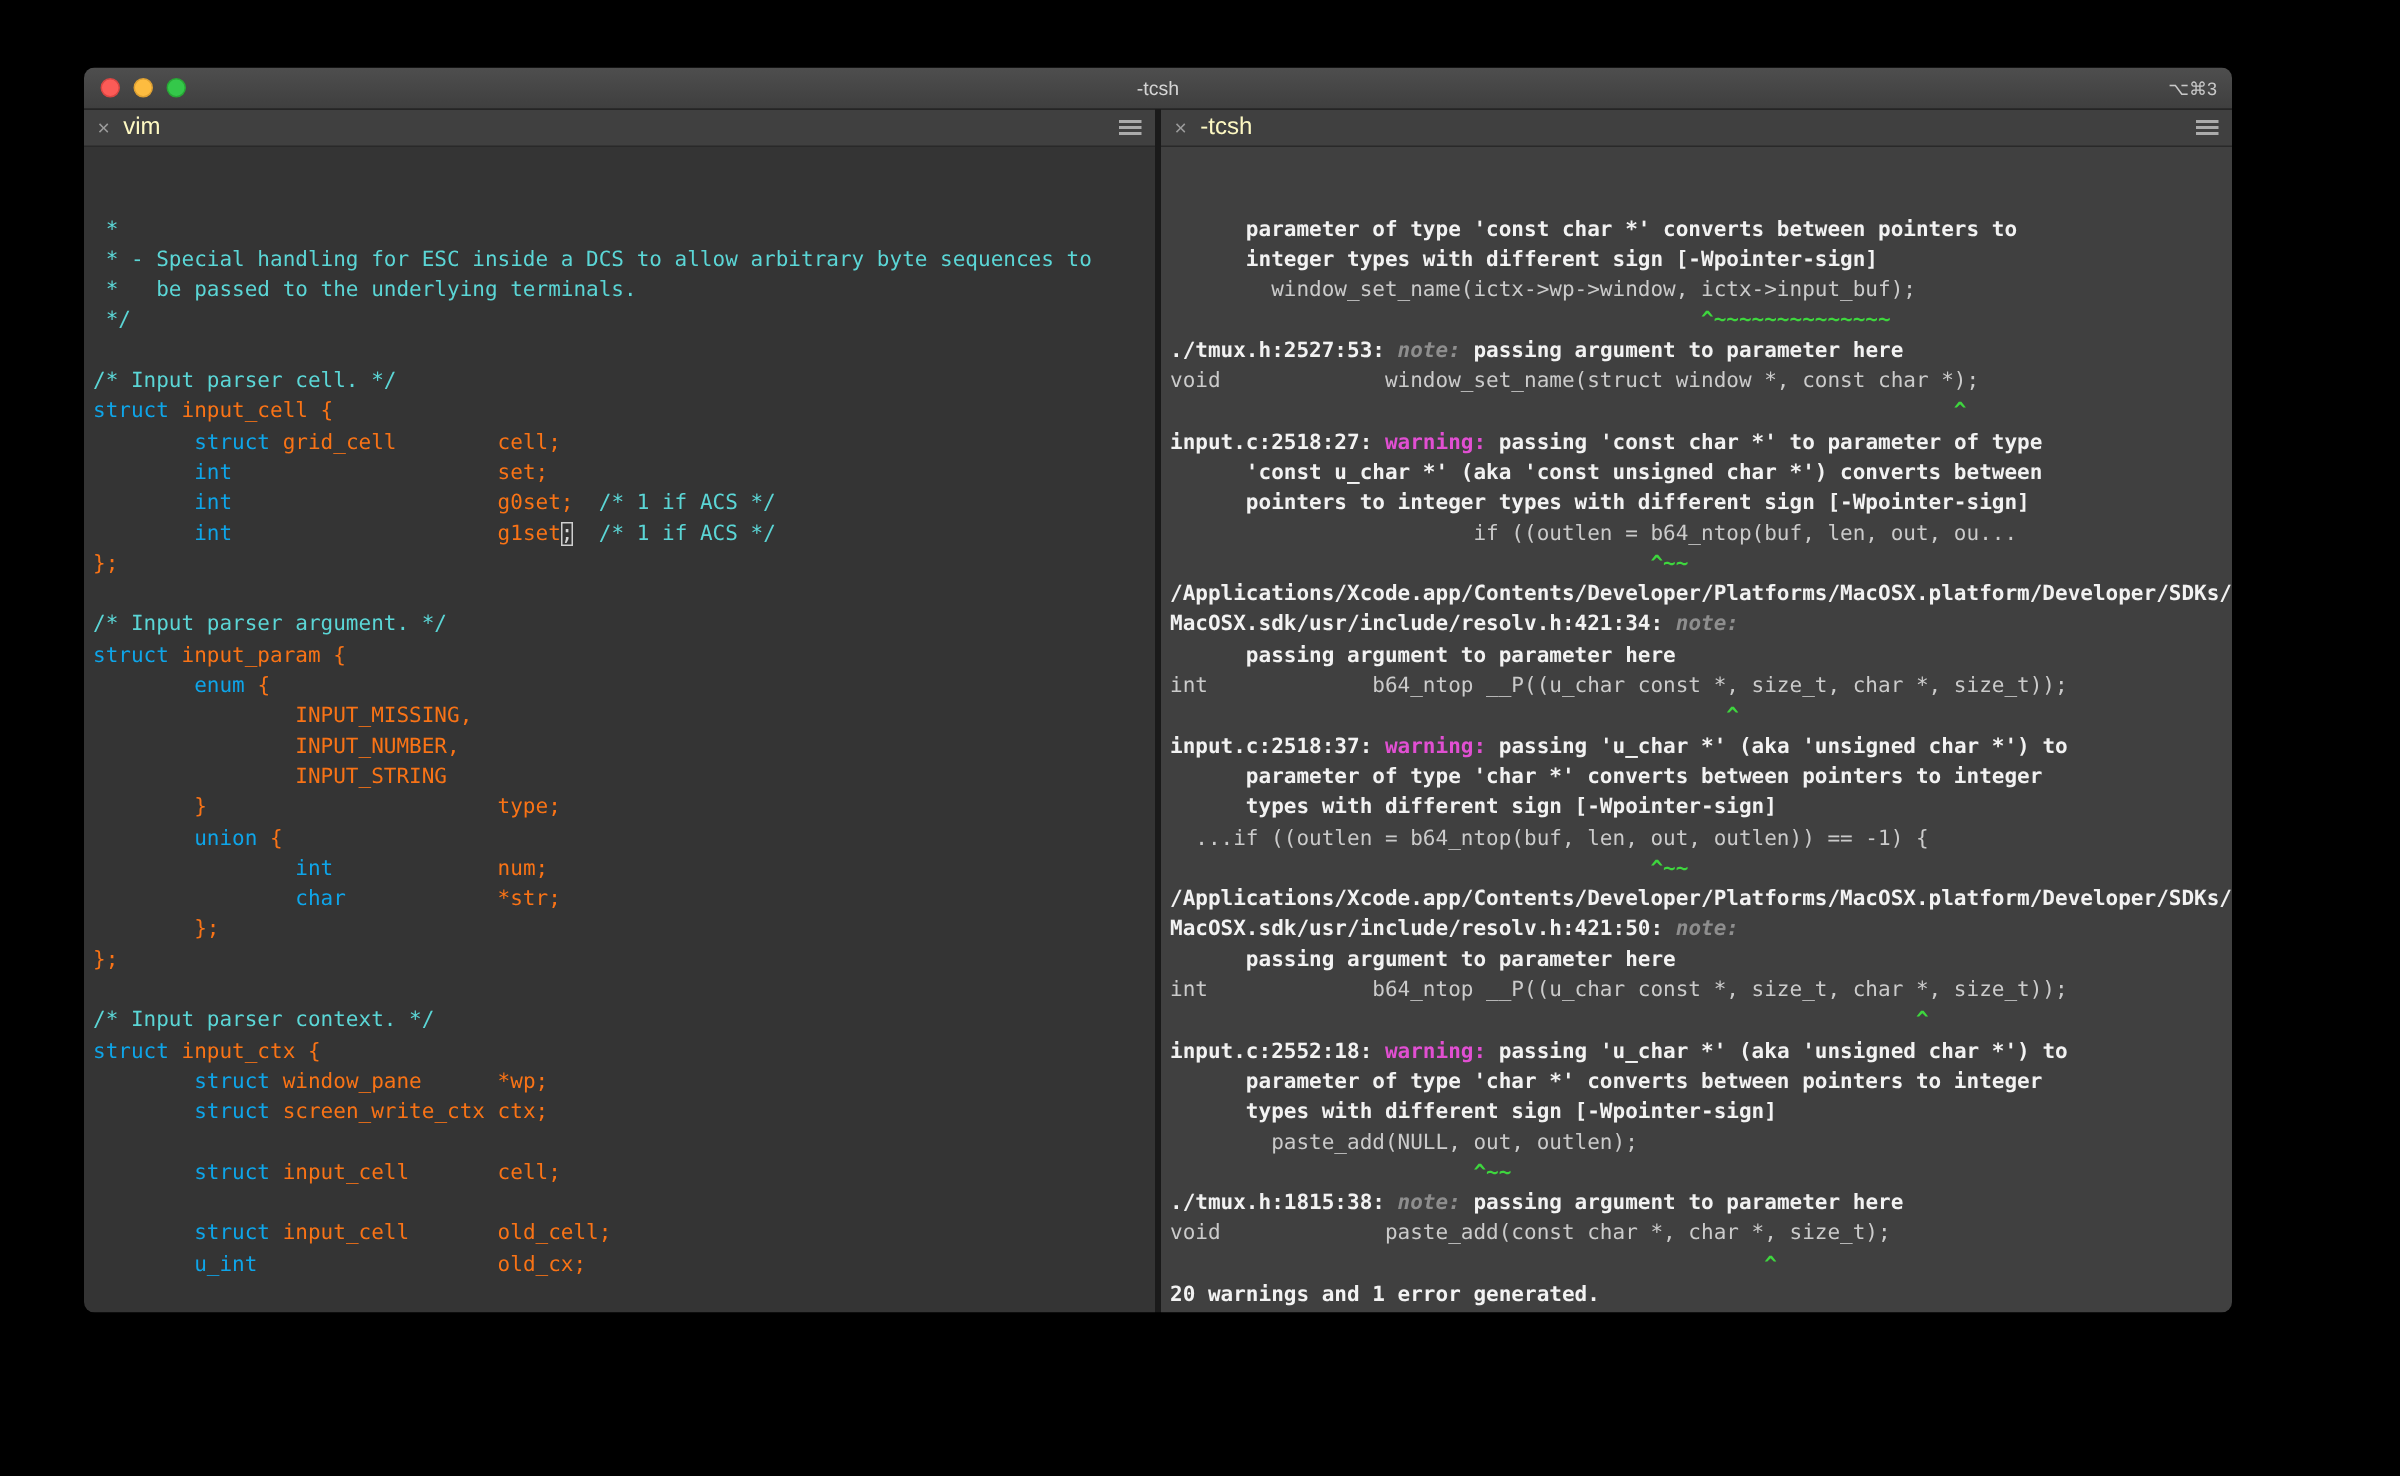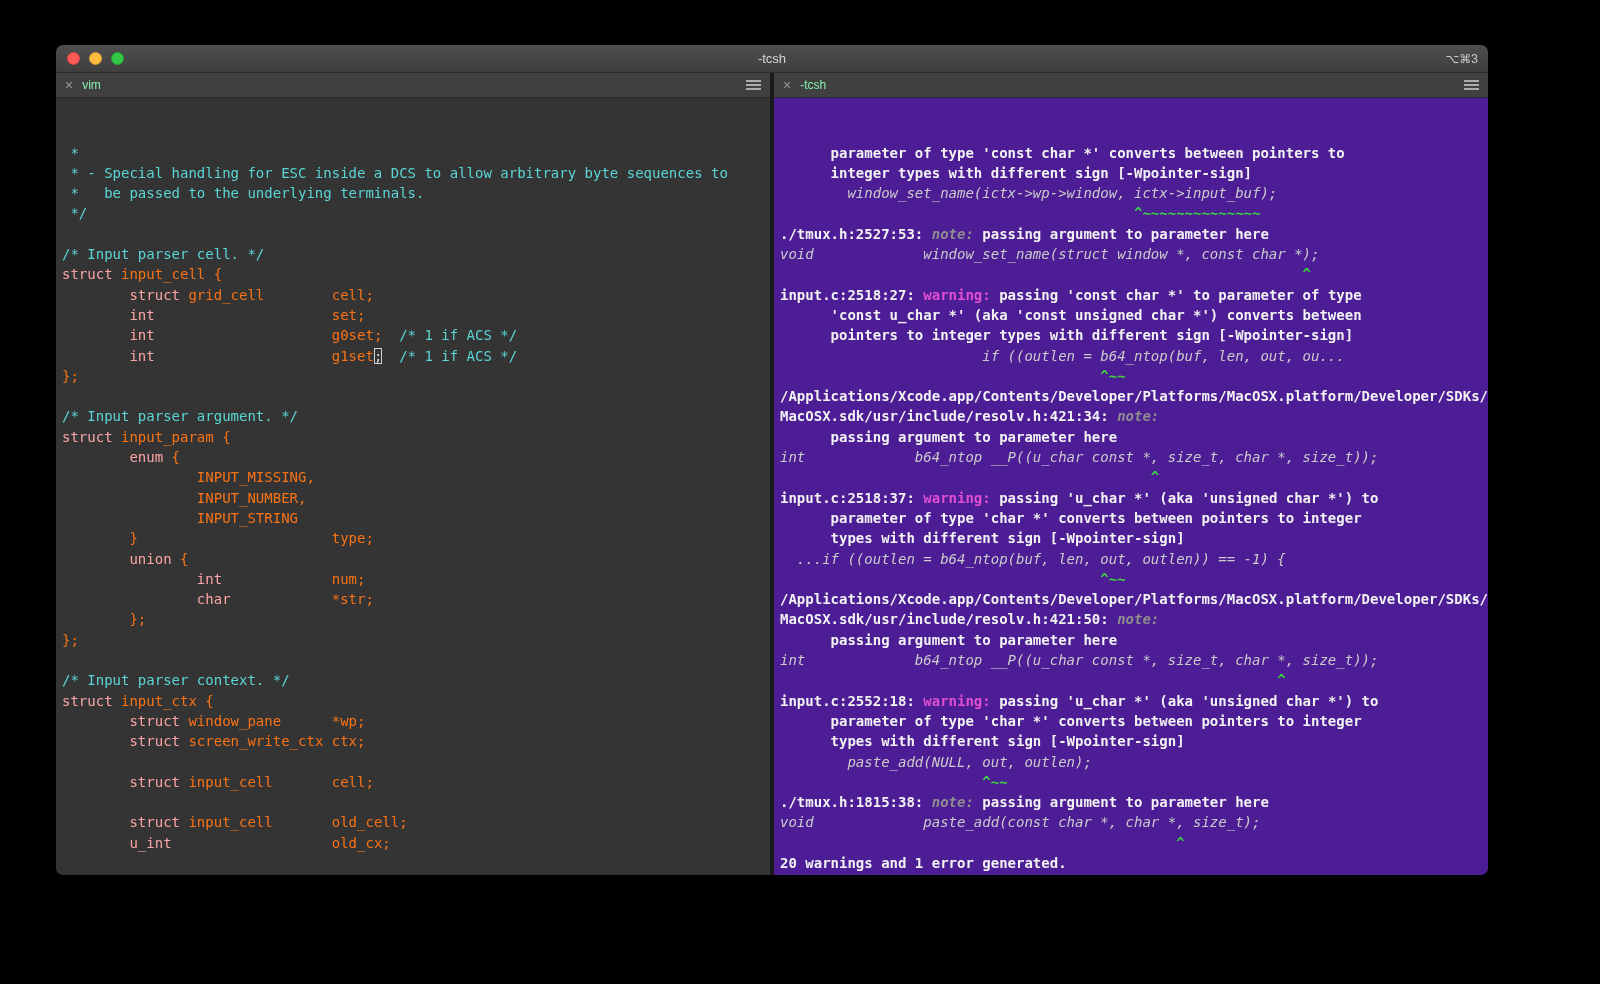--- a/index.html
+++ b/index.html
@@ -23,41 +23,41 @@
 
   
   .content { flex:1; display:flex; min-height:0; }
   .pane { width:714px; display:flex; flex-direction:column; min-height:0; }
   .pane.right-pane { width:714px; }
   .divider { width:4px; background:#1a1a1a; }
 
   .panebar { flex:0 0 25px; background:#404040; border-bottom:1px solid #292929;
              display:flex; align-items:center; padding:0 9px; gap:9px; }
   .close-x { color:#9b9b9b; font-size:14px; line-height:1; }
-  .pane-title { color:#86efac; font-size:12px; }
+  .pane-title { color:#fef9c3; font-size:16px; }
   .menu-icon { margin-left:auto; width:15px; height:2px; background:#ababab;
                box-shadow:0 -4px 0 #ababab, 0 4px 0 #ababab; }
 
   
   .term { flex:1; min-height:0; overflow:hidden; position:relative;
           font-family:"DejaVu Sans Mono", monospace; font-size:14px; line-height:20.3px;
           white-space:pre; padding:4px 0 0 6px; }
   .vim-term { background:#343434; color:#d6d6d6; }
-  .sh-term  { background:#4c1d95;    color:#cbcbcb; }
+  .sh-term  { background:#404040;    color:#cbcbcb; }
   .row { height:20.3px; position:relative; }
 
   
   .seg-pl { color:#f97316; }
-  .seg-kw { color:#fca5a5; }
+  .seg-kw { color:#0ea5e9; }
   .seg-cm { color:#5bd6d6; }
   .seg-cur { color:#d6d6d6; box-shadow:inset 0 0 0 1px #d0d0d0; }
 
   
   .seg-b    { color:#f2f2f2; font-weight:bold; }
-  .seg-n    { color:#cbcbcb;font-style:italic; }
+  .seg-n    { color:#cbcbcb; }
   .seg-g    { color:#3ed63e; font-weight:bold; }
   .seg-warn { color:#e14fd2; font-weight:bold; }
   .seg-note { color:#8e8e8e; font-weight:bold;font-style:italic; }
 
   
   .statusbar { position:absolute; left:0; right:0; top:714.5px; height:20.3px;
                background:#b4b4b4; color:#1b1b1b; display:flex; align-items:center;
                padding-left:6px; font-size:14px; }
   .st-mid { margin-left:21ch; }
   .st-right { margin-left:auto; padding-right:5px; }

